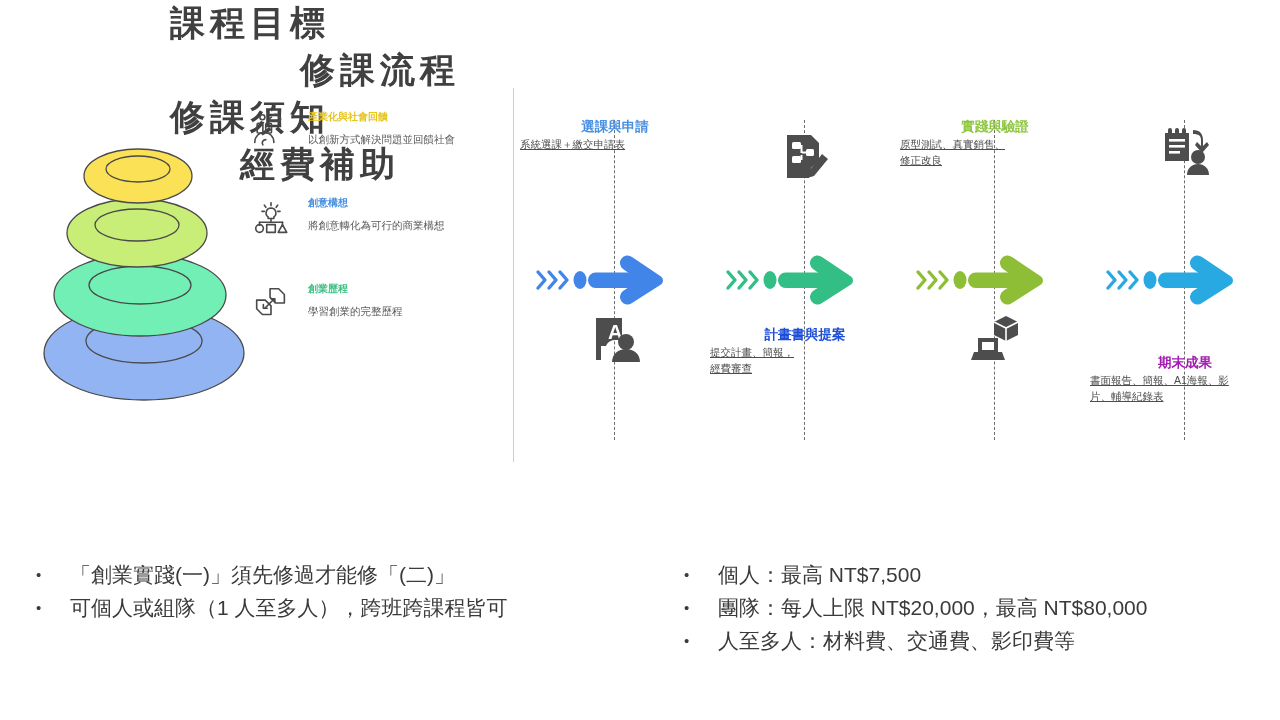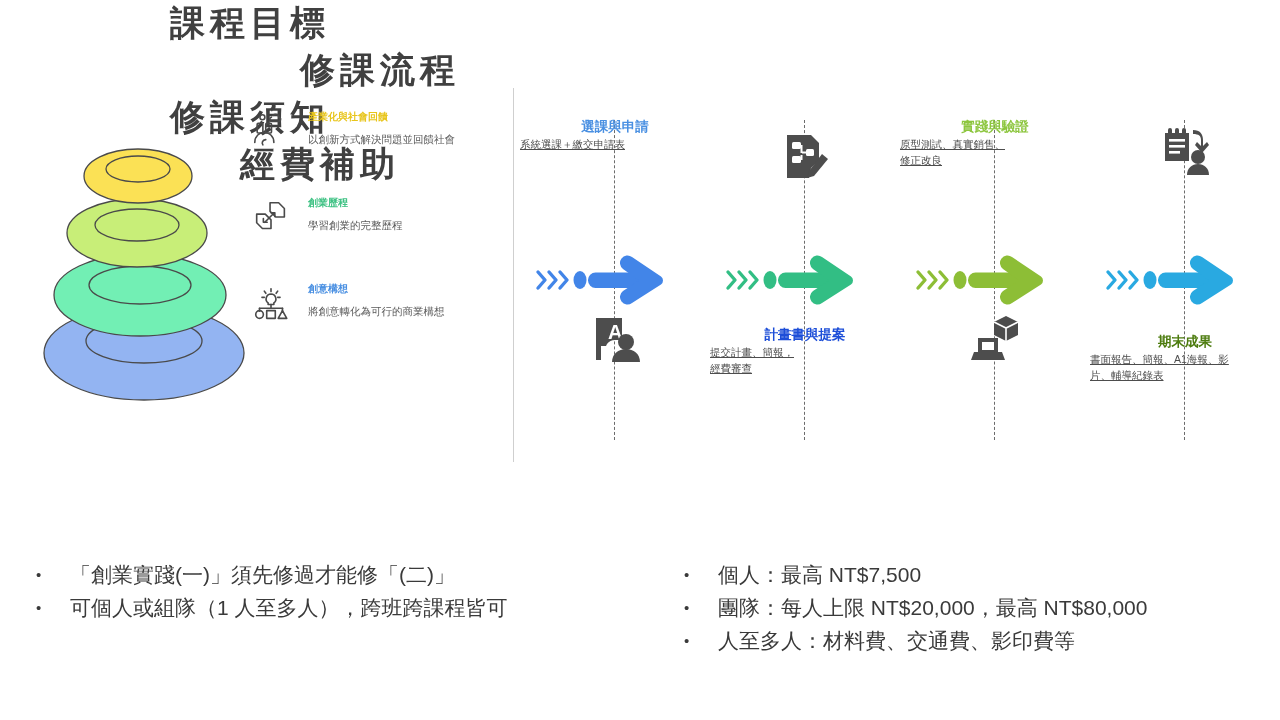--- a/index.html
+++ b/index.html
@@ -199,34 +199,20 @@
       <rect x="16.5" y="13" width="6" height="10" rx="1"></rect>
       <path d="M5 33c0-7 5-10.5 10-10.5S25 26 25 33"></path>
       <path d="M16.5 30c-3.5 0.6-4.5 3-3 5.5"></path>
     </svg>
     <div class="goal-text">
       <div class="goal-head" style="color:#E8C51B">產業化與社會回饋</div>
       <div class="goal-sub">以創新方式解決問題並回饋社會</div>
     </div>
   </div>
 
-
-  <div class="goal-row">
-    <svg class="goal-icon" viewBox="0 0 44 44" fill="none" stroke="#4a4a4a" stroke-width="1.7" stroke-linecap="round" stroke-linejoin="round">
-      <path d="M21 6l9 0 6 6 0 9-9 0-6-6z"></path>
-      <path d="M7 18l9 0 6 6 0 9-9 0-6-6z"></path>
-      <path d="M15.5 26.5l10-10"></path>
-      <path d="M22 16.5h4v4"></path>
-      <path d="M18 26.5h-4v-4"></path>
-    </svg>
-    <div class="goal-text">
-      <div class="goal-head" style="color:#3FC284">創業歷程</div>
-      <div class="goal-sub">學習創業的完整歷程</div>
-    </div>
-  </div>
 
   <div class="goal-row">
     <svg class="goal-icon" viewBox="0 0 44 44" fill="none" stroke="#4a4a4a" stroke-width="1.7" stroke-linecap="round" stroke-linejoin="round">
       <path d="M22 6v3"></path>
       <path d="M15 8.5l1.6 2.3"></path>
       <path d="M29 8.5l-1.6 2.3"></path>
       <path d="M12.5 15h2.5"></path>
       <path d="M31.5 15h-2.5"></path>
       <path d="M22 11.5a5.2 5.2 0 0 0-3 9.4v1.6h6v-1.6a5.2 5.2 0 0 0-3-9.4z"></path>
       <path d="M22 22.5v4"></path>
@@ -236,20 +222,34 @@
       <circle cx="10" cy="33" r="4"></circle>
       <rect x="17.5" y="29" width="9" height="8"></rect>
       <path d="M34 29l4.5 8h-9z"></path>
     </svg>
     <div class="goal-text">
       <div class="goal-head" style="color:#4A90E2">創意構想</div>
       <div class="goal-sub">將創意轉化為可行的商業構想</div>
     </div>
   </div>
 
+  <div class="goal-row">
+    <svg class="goal-icon" viewBox="0 0 44 44" fill="none" stroke="#4a4a4a" stroke-width="1.7" stroke-linecap="round" stroke-linejoin="round">
+      <path d="M21 6l9 0 6 6 0 9-9 0-6-6z"></path>
+      <path d="M7 18l9 0 6 6 0 9-9 0-6-6z"></path>
+      <path d="M15.5 26.5l10-10"></path>
+      <path d="M22 16.5h4v4"></path>
+      <path d="M18 26.5h-4v-4"></path>
+    </svg>
+    <div class="goal-text">
+      <div class="goal-head" style="color:#3FC284">創業歷程</div>
+      <div class="goal-sub">學習創業的完整歷程</div>
+    </div>
+  </div>
+
 </div>
 
 <div class="divider-v"></div>
 
 <div class="panel-title" id="flow-title">修課流程</div>
 
 <div id="flow">
 
   <div class="flow-step" style="left:0px;">
     <div class="dash-line"></div>
@@ -386,21 +386,21 @@
           <path d="M40 22l7 8-7 8"></path>
         </g>
         <ellipse cx="60" cy="30" rx="6.5" ry="9" fill="#29A9E1"></ellipse>
         <g fill="#29A9E1">
           <rect x="68" y="22.5" width="62" height="15.5" rx="7.5"></rect>
           <path d="M112 7 L141 26.5 a5 5 0 0 1 0 8 L112 53 a7.5 7.5 0 0 1 -9 -12 L119 30.5 103 19 a7.5 7.5 0 0 1 9 -12 z"></path>
         </g>
       </svg>
     </div>
     <div class="step-lower">
-      <div class="step-label" style="color:#4d7c0f; margin-top:21px;">期末成果</div>
+      <div class="step-label" style="color:#a21caf; margin-top:42px;">期末成果</div>
       <div class="step-desc" style="white-space:pre-line;">書面報告、簡報、A1海報、影
 片、輔導紀錄表</div>
     </div>
   </div>
 
 </div>
 
 <div class="panel-title" id="notes-title">修課須知</div>
 
 <ul class="bullets" id="notes-list">

